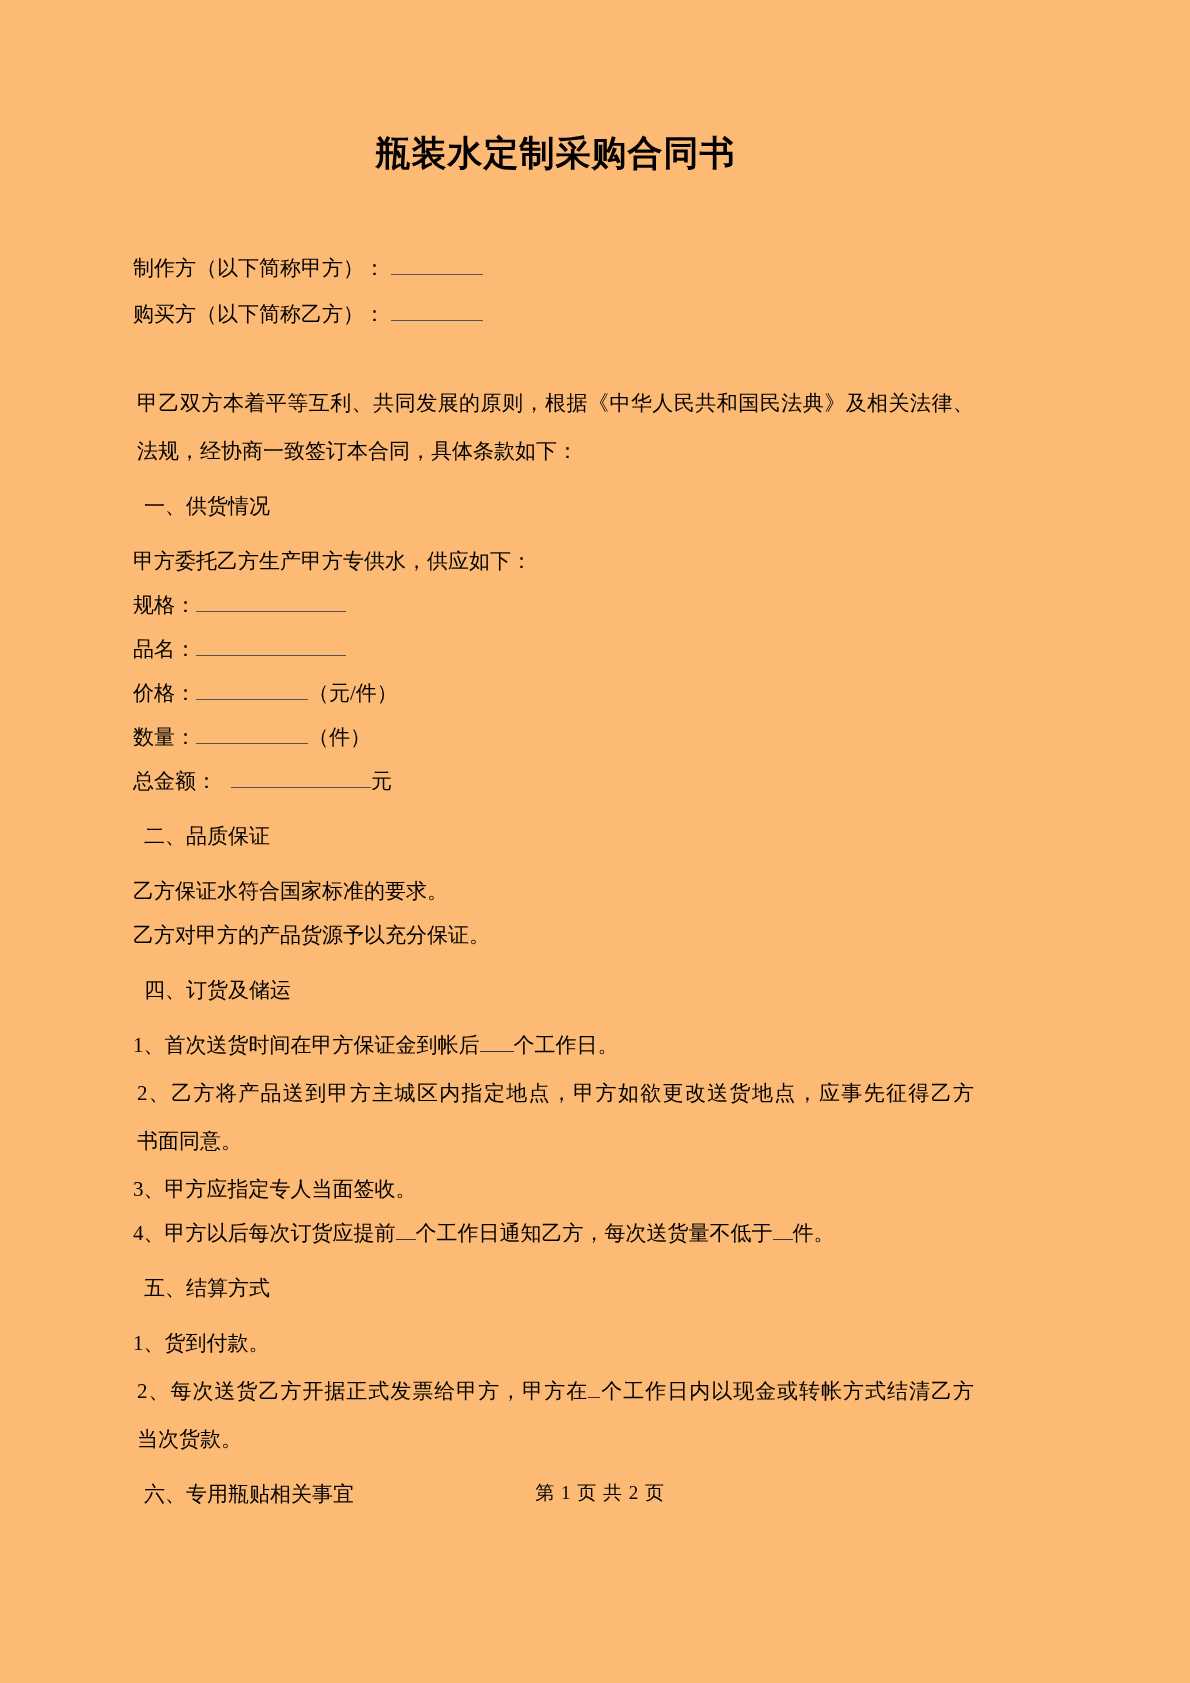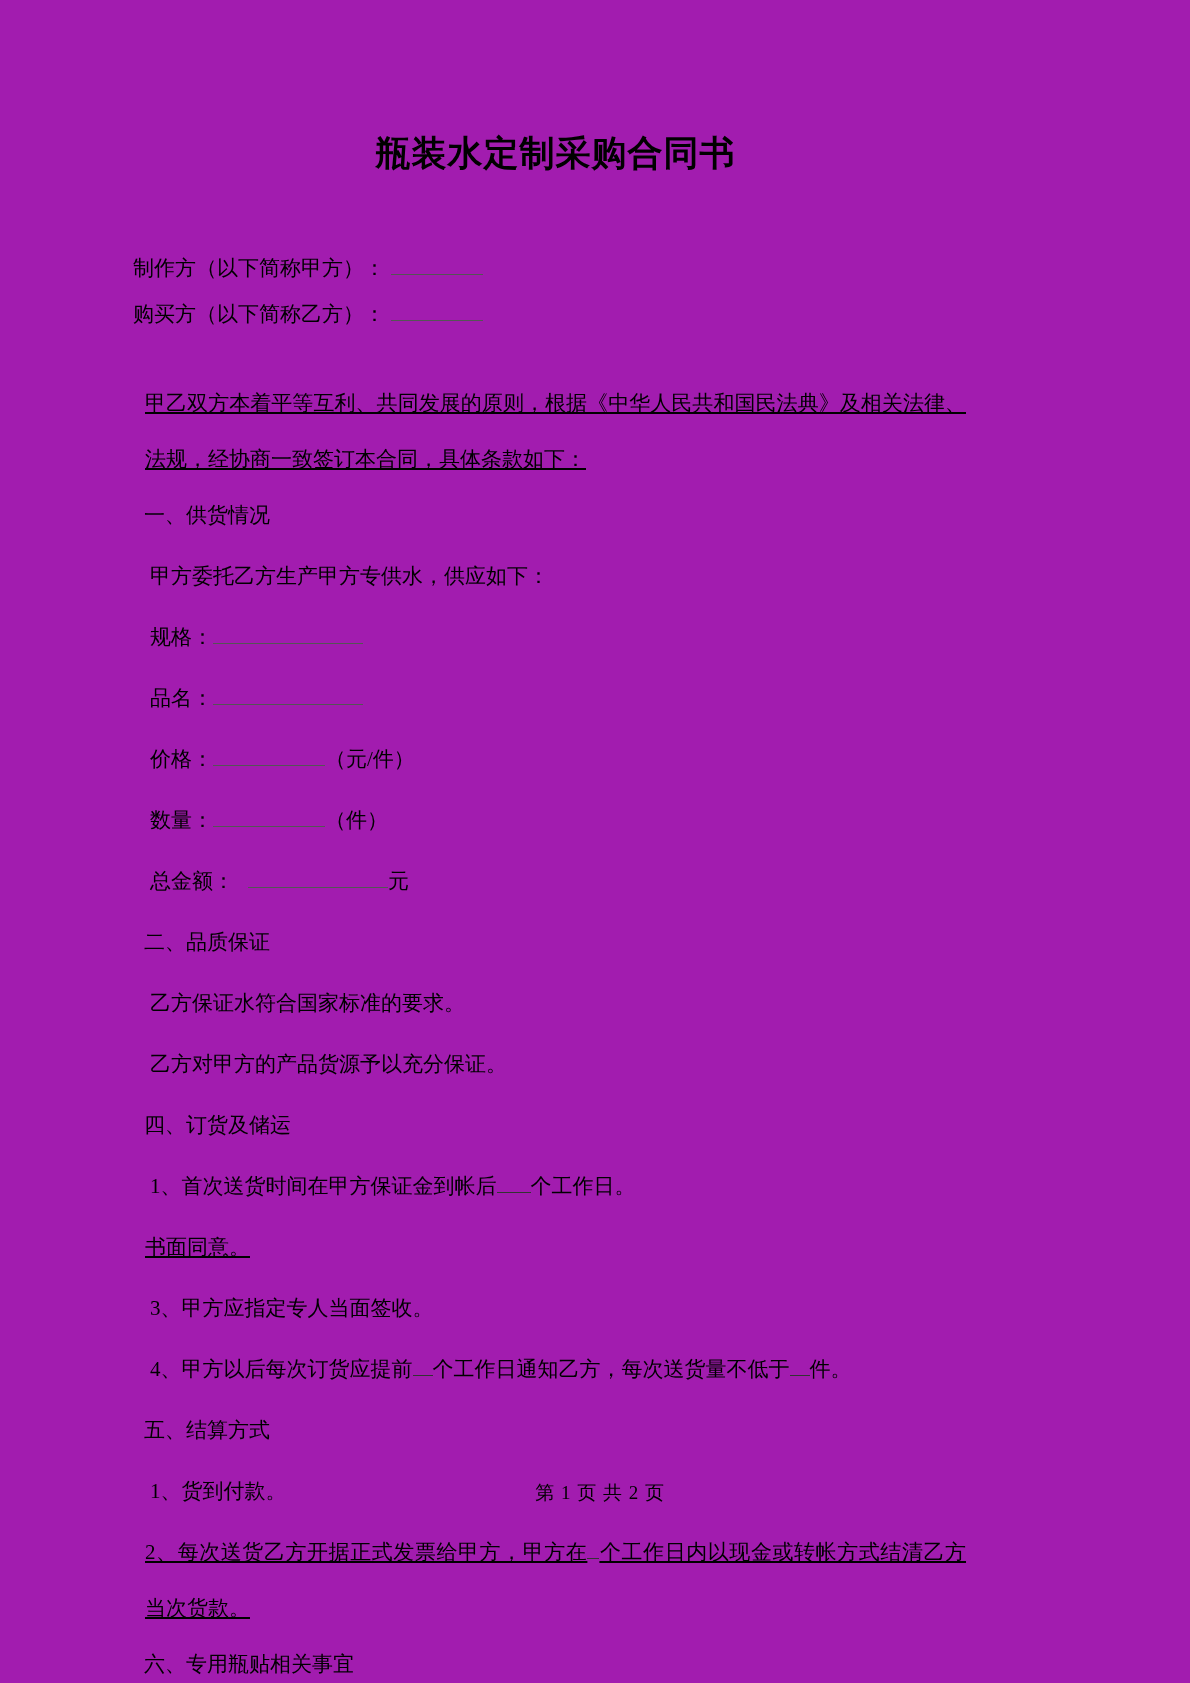--- a/index.html
+++ b/index.html
@@ -10,21 +10,21 @@
   }
   body {
     font-family: "Liberation Serif", "DejaVu Serif", serif;
     color: #000000;
   }
   .page {
     position: relative;
     width: 1190px;
     height: 1683px;
     margin: 0 auto;
-    background: #a21caf;
+    background: #fdba74;
     box-sizing: border-box;
     overflow: hidden;
   }
   .content {
     position: absolute;
     left: 133px;
     top: 0;
     width: 845px;
   }
   .doc-title {
@@ -77,35 +77,34 @@
     vertical-align: baseline;
   }
 
   .body-block { margin-top: 44px; }
 
   .para {
     font-size: 21px;
     line-height: 44px;
     text-align: justify;
     text-justify: inter-ideograph;
-    margin: 12px;
-    text-decoration: underline;
+    margin: 4px;
   }
   .para-just {
     text-align: justify;
     text-align-last: justify;
   }
   .para-last {
     text-align: justify;
     text-align-last: left;
   }
   .line {
     font-size: 21px;
     line-height: 44px;
-    margin: 17px;
+    margin: 0;
     white-space: nowrap;
   }
   .heading-line {
     font-size: 21px;
     line-height: 44px;
     margin: 11px;
   }
 
   .footer {
     position: absolute;
@@ -170,20 +169,21 @@
       <p class="line">乙方保证水符合国家标准的要求。</p>
 
       <p class="line">乙方对甲方的产品货源予以充分保证。</p>
 
       <p class="heading-line">四、订货及储运</p>
 
       <p class="line">
         <span>1、首次送货时间在甲方保证金到帐后</span><span class="blank-inline-xs"></span><span>个工作日。</span>
       </p>
 
+      <p class="para para-just">2、乙方将产品送到甲方主城区内指定地点，甲方如欲更改送货地点，应事先征得乙方</p>
       <p class="para para-last">书面同意。</p>
 
       <p class="line">3、甲方应指定专人当面签收。</p>
 
       <p class="line">
         <span>4、甲方以后每次订货应提前</span><span class="blank-inline-xxs"></span><span>个工作日通知乙方，每次送货量不低于</span><span class="blank-inline-xxs"></span><span>件。</span>
       </p>
 
       <p class="heading-line">五、结算方式</p>
 

